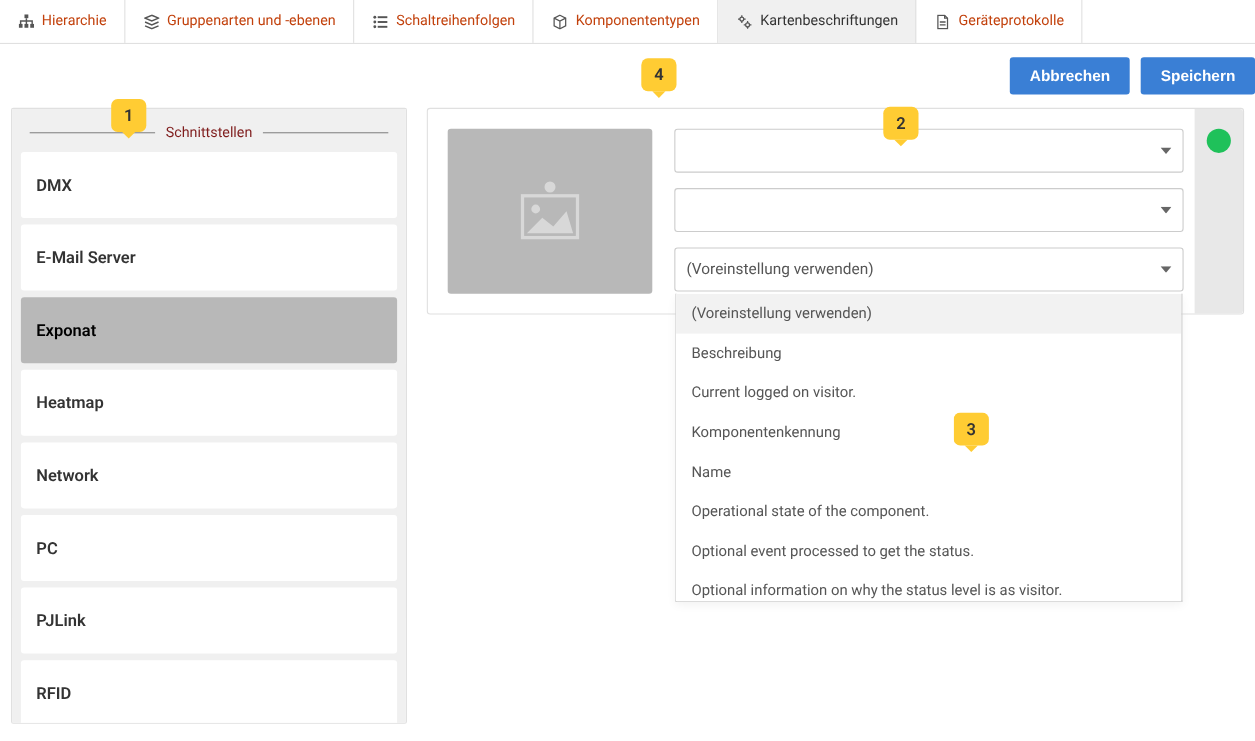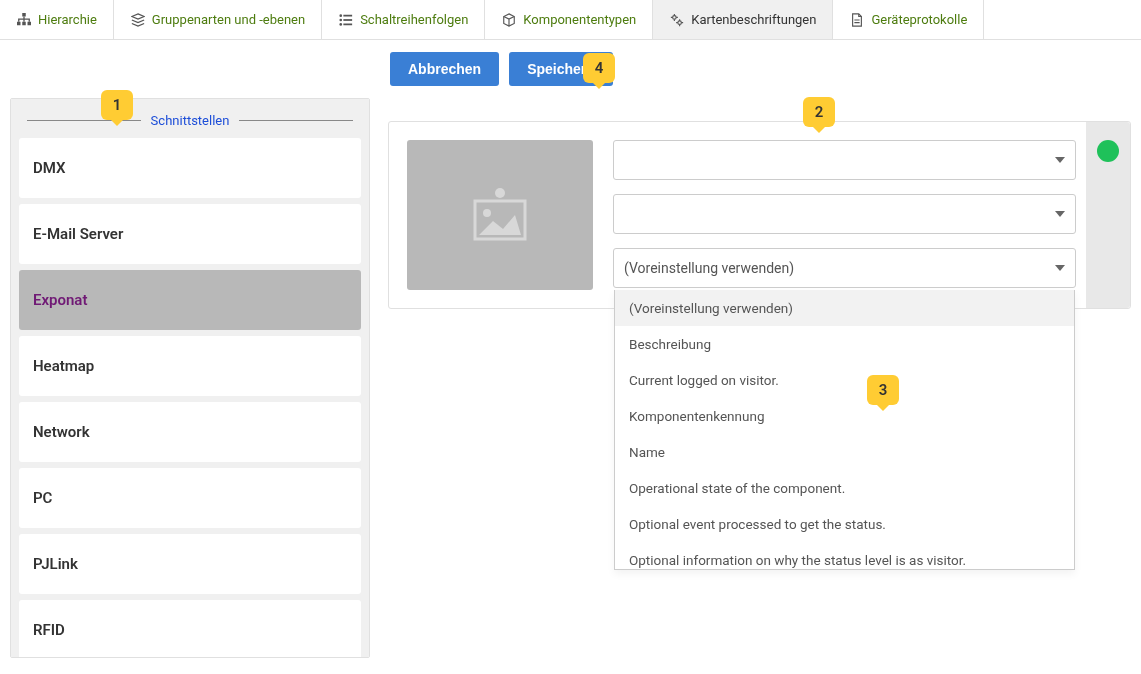--- a/index.html
+++ b/index.html
@@ -1,38 +1,38 @@
 <!DOCTYPE html>
 <html><head>
 <meta charset="utf-8">
 <style>
 * { box-sizing: border-box; margin: 0; padding: 0; }
 body { font-family: -apple-system, BlinkMacSystemFont, "Segoe UI", Roboto, sans-serif; font-size: 14px; color: #333; background: #fff; width: 1141px; height: 674px; overflow: hidden; position: relative; }
 
 
 .tabbar { display: flex; border-bottom: 1px solid #e0e0e0; height: 40px; }
-.tab { display: flex; align-items: center; padding: 0 16px; border-right: 1px solid #e0e0e0; cursor: pointer; gap: 6px; color: #4d7c0f; font-size: 13px; white-space: nowrap; }
+.tab { display: flex; align-items: center; padding: 0 16px; border-right: 1px solid #e0e0e0; cursor: pointer; gap: 6px; color: #c2410c; font-size: 13px; white-space: nowrap; }
 .tab.active { background: #f0f0f0; color: #333; }
 .tab-icon { display: inline-flex; width: 16px; height: 16px; align-items: center; justify-content: center; }
 
 
-.btnrow { display: flex; justify-content: flex-start; gap: 10px; padding: 12px 0 12px 390px; }
+.btnrow { display: flex; justify-content: flex-end; gap: 10px; padding: 12px 0 12px 390px; }
 .btn { background: #3a7fd5; color: #fff; border: none; padding: 9px 18px; font-size: 14px; border-radius: 3px; cursor: pointer; font-weight: 600; }
 
 
 .main { display: flex; gap: 18px; padding: 0 10px; position: relative; }
 
 
 .sidebar-wrap { width: 360px; position: relative; }
 .sidebar { background: #f0f0f0; border: 1px solid #e0e0e0; border-radius: 2px; height: 560px; overflow-y: auto; padding: 0 8px; }
-.sidebar-header { display: flex; align-items: center; justify-content: center; padding: 14px 8px 10px; color: #1d4ed8; font-size: 13px; }
+.sidebar-header { display: flex; align-items: center; justify-content: center; padding: 14px 8px 10px; color: #7f1d1d; font-size: 13px; }
 .sidebar-header::before, .sidebar-header::after { content: ""; flex: 1; height: 1px; background: #888; }
 .sidebar-header span { padding: 0 10px; }
 .side-item { background: #fff; border-radius: 3px; margin-bottom: 6px; padding: 21px 14px; font-size: 15px; font-weight: 600; color: #333; cursor: pointer; }
-.side-item.selected { background: #b8b8b8; color: #701a75; }
+.side-item.selected { background: #b8b8b8; color: #000000; }
 
 
 .sidebar::-webkit-scrollbar { width: 8px; }
 .sidebar::-webkit-scrollbar-thumb { background: #999; border-radius: 4px; }
 .sidebar::-webkit-scrollbar-track { background: #eaeaea; }
 
 
 .content-wrap { flex: 1; position: relative; }
 .panel { border: 1px solid #e0e0e0; border-radius: 3px; padding: 18px; display: flex; gap: 20px; position: relative; background: #fff; }
 .thumb { width: 186px; height: 150px; background: #b8b8b8; border-radius: 3px; display: flex; align-items: center; justify-content: center; flex-shrink: 0; }
@@ -145,21 +145,21 @@
       <div class="side-item selected">Exponat</div>
       <div class="side-item">Heatmap</div>
       <div class="side-item">Network</div>
       <div class="side-item">PC</div>
       <div class="side-item">PJLink</div>
       <div class="side-item">RFID</div>
     </div>
   </div>
 
   <div class="content-wrap">
-    <div class="panel" style="margin-top:23px;">
+    <div class="panel" style="">
       <div class="thumb">
         <svg width="70" height="56" viewBox="0 0 70 56">
           <circle cx="35" cy="6" r="5" fill="#d8d8d8"></circle>
           <rect x="10" y="14" width="50" height="38" fill="none" stroke="#d8d8d8" stroke-width="3"></rect>
           <circle cx="22" cy="26" r="4" fill="#d8d8d8"></circle>
           <path d="M14 48 L28 34 L38 42 L50 28 L56 48 Z" fill="#d8d8d8"></path>
         </svg>
       </div>
       <div class="fields">
         <div class="field-row">

